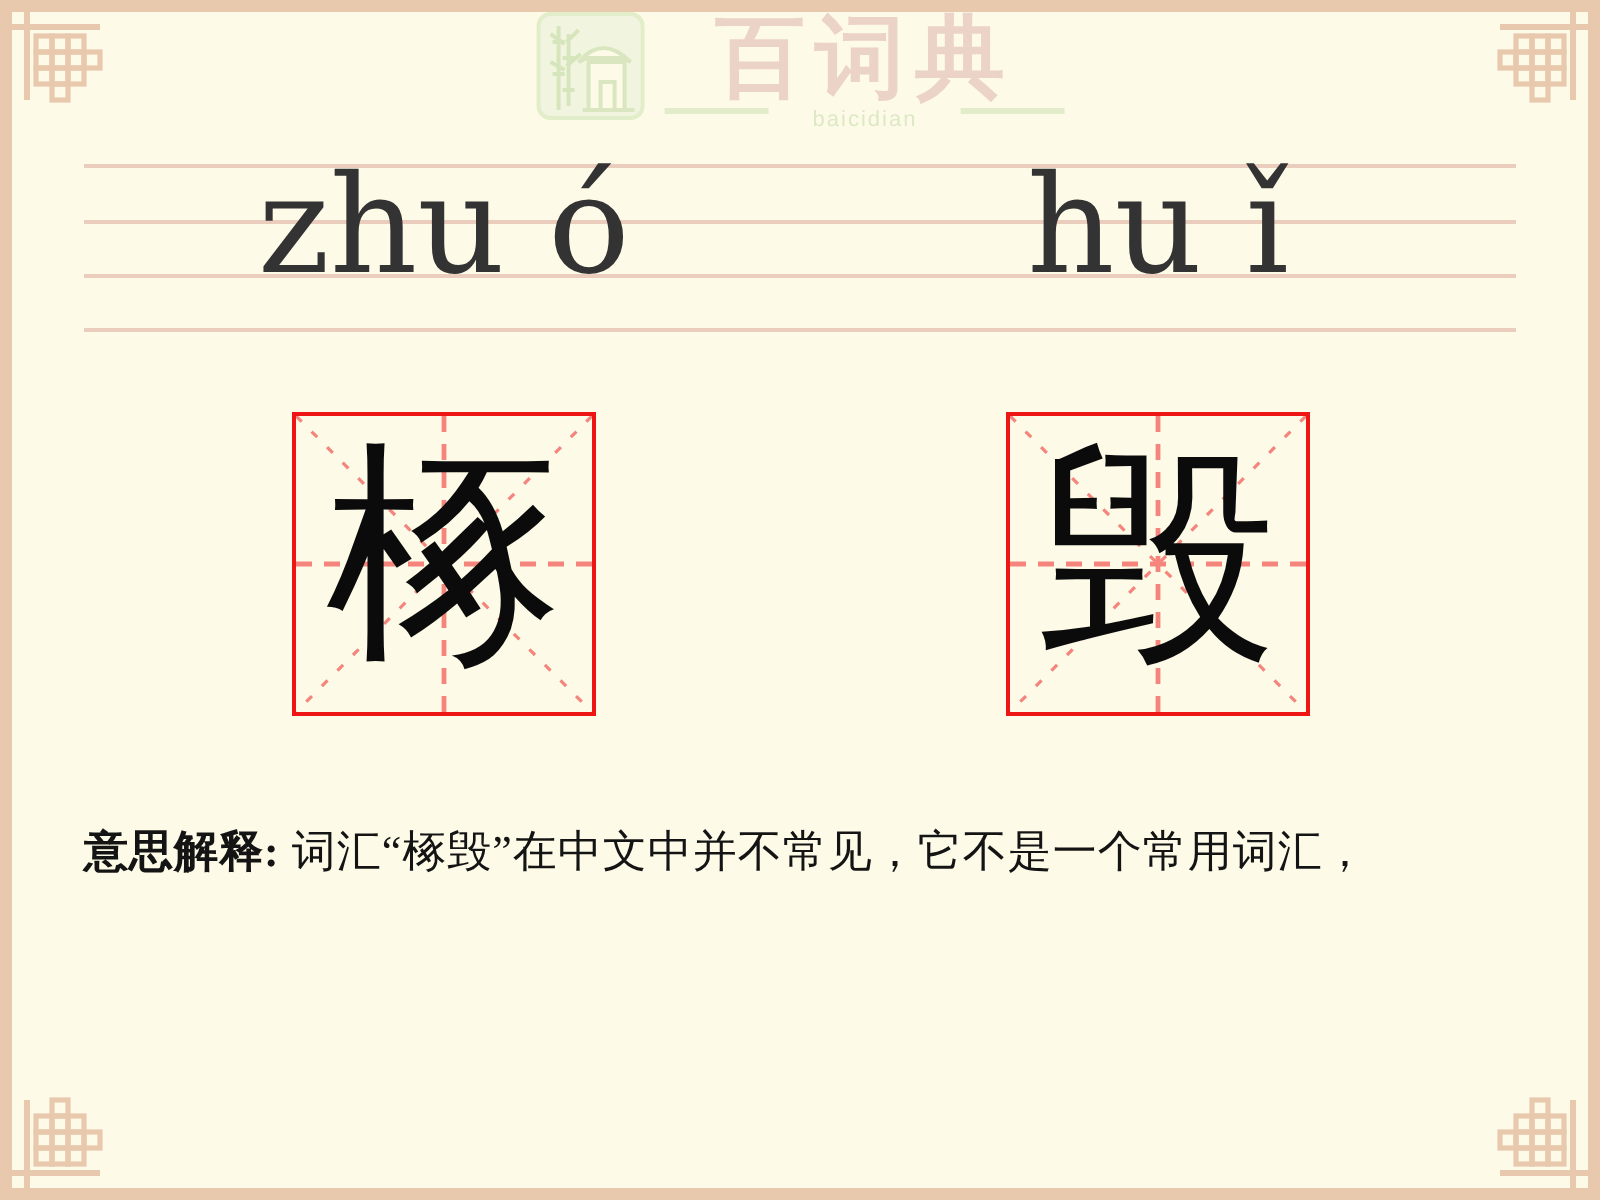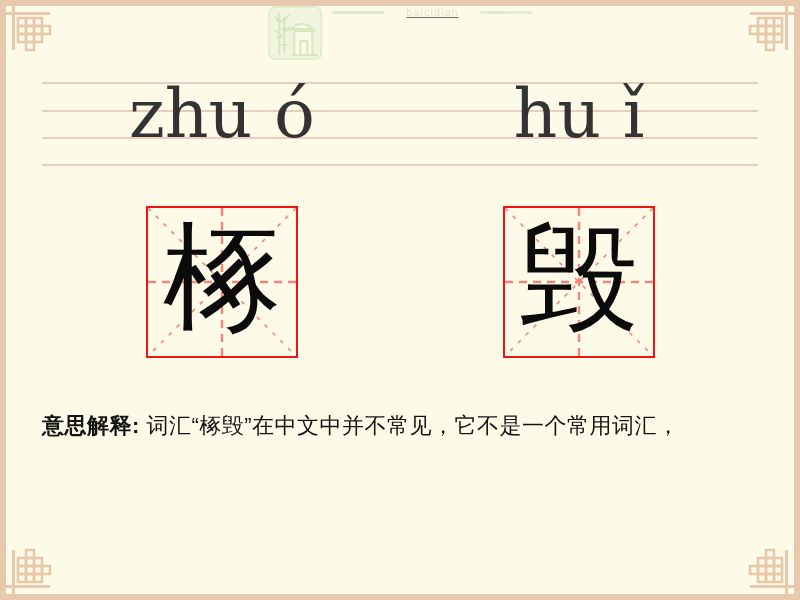--- a/index.html
+++ b/index.html
@@ -33,23 +33,22 @@
   .logo-icon { width:56px; height:56px; }
   .logo-text-col { display:flex; flex-direction:column; align-items:center; }
   .logo-title {
     font-family:"DejaVu Serif", serif;
     font-weight:bold;
     font-size:45px; line-height:48px;
     letter-spacing:5px;
     color:rgba(198,120,126,0.55);
   }
   .logo-subrow {
-    display:flex; align-items:center; gap:22px;
+    display:flex; align-items:flex-start; gap:22px;
     margin-top:1px;
-    text-decoration:underline;
   }
   .logo-dash { width:52px; height:3px; background:#cfe0b4; }
   .logo-subtext {
     font-family:"Liberation Sans", sans-serif;
     font-size:11px; letter-spacing:1px;
     color:#c3d9a8;
   }
 
   
   .rule-lines { position:absolute; left:42px; top:82px; width:716px; height:86px; }
@@ -83,21 +82,21 @@
     display:flex; align-items:center; justify-content:center;
     font-family:"DejaVu Serif", serif;
     font-size:118px;
     color:#0b0b0b;
     padding-bottom:6px;
   }
 
   
   .definition {
     position:absolute; left:42px; top:411px; width:726px;
-    font-family:Liberation Sans, sans-serif;
+    font-family:Liberation Serif, serif;
     font-size:22px; line-height:29.5px;
     color:#141414;
     letter-spacing:0.5px;
   }
   .def-line { white-space:nowrap; }
   .def-label { font-weight:bold; }
 </style>
 </head>
 <body>
 
@@ -182,20 +181,21 @@
       <path d="M8 12 l7 5 M22 10 l-6 6 M8 26 l7 4 M23 22 l-7 6"></path>
     </g>
     <g stroke="#bcd6a0" stroke-width="2" fill="#fdfce9">
       <path d="M22 26 Q 34 12 48 26 L 44 24 L 26 24 Z"></path>
       <rect x="27" y="26" width="18" height="24"></rect>
       <rect x="33" y="36" width="7" height="14"></rect>
       <path d="M24 50 H 50"></path>
     </g>
   </svg>
   <div class="logo-text-col">
+    <div class="logo-title">百词典</div>
     <div class="logo-subrow">
       <div class="logo-dash"></div>
       <span class="logo-subtext">baicidian</span>
       <div class="logo-dash"></div>
     </div>
   </div>
 </div>
 
 <div class="rule-lines">
   <div class="rule-line l1"></div>

